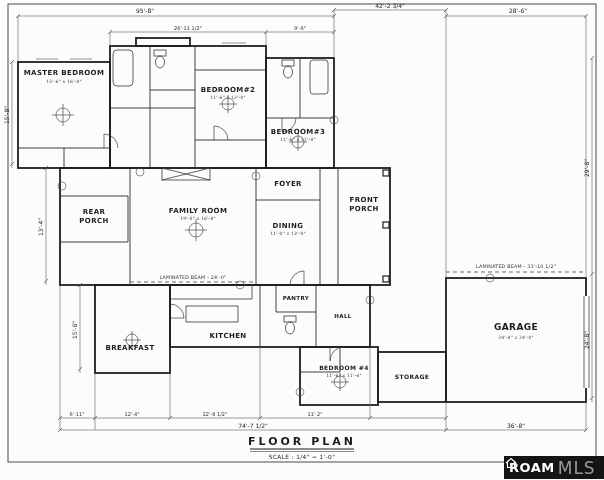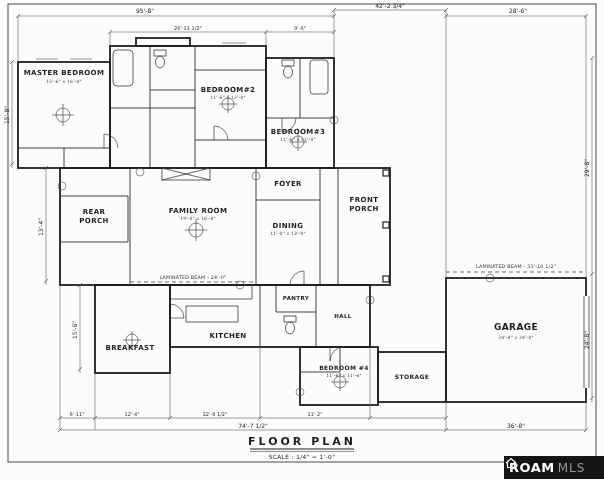--- a/index.html
+++ b/index.html
@@ -21,21 +21,21 @@
   .title-main{font-size:11px;font-weight:bold;letter-spacing:3px;}
   .title-scale{font-size:5.8px;letter-spacing:.4px;}
   .watermark{
     position:absolute;right:0;bottom:1px;
     width:100px;height:23px;
     background:#141414;
     display:flex;align-items:center;
     padding-left:5px;box-sizing:border-box;gap:3px;
   }
   .wm-brand{color:#ffffff;font-weight:bold;font-size:13px;letter-spacing:.5px;}
-  .wm-suffix{color:#9a9a9a;font-weight:normal;font-size:12px;letter-spacing:1px;}
+  .wm-suffix{color:#9a9a9a;font-weight:normal;font-size:17px;letter-spacing:1px;}
 </style>
 </head>
 <body>
 
 <div class="sheet">
 <svg width="604" height="480" viewBox="0 0 604 480">
 
   <rect x="0" y="0" width="604" height="480" fill="#fcfcfa"></rect>
   <rect x="8" y="4" width="588" height="458" fill="none" stroke="#4a4a4a" stroke-width="1"></rect>
 

